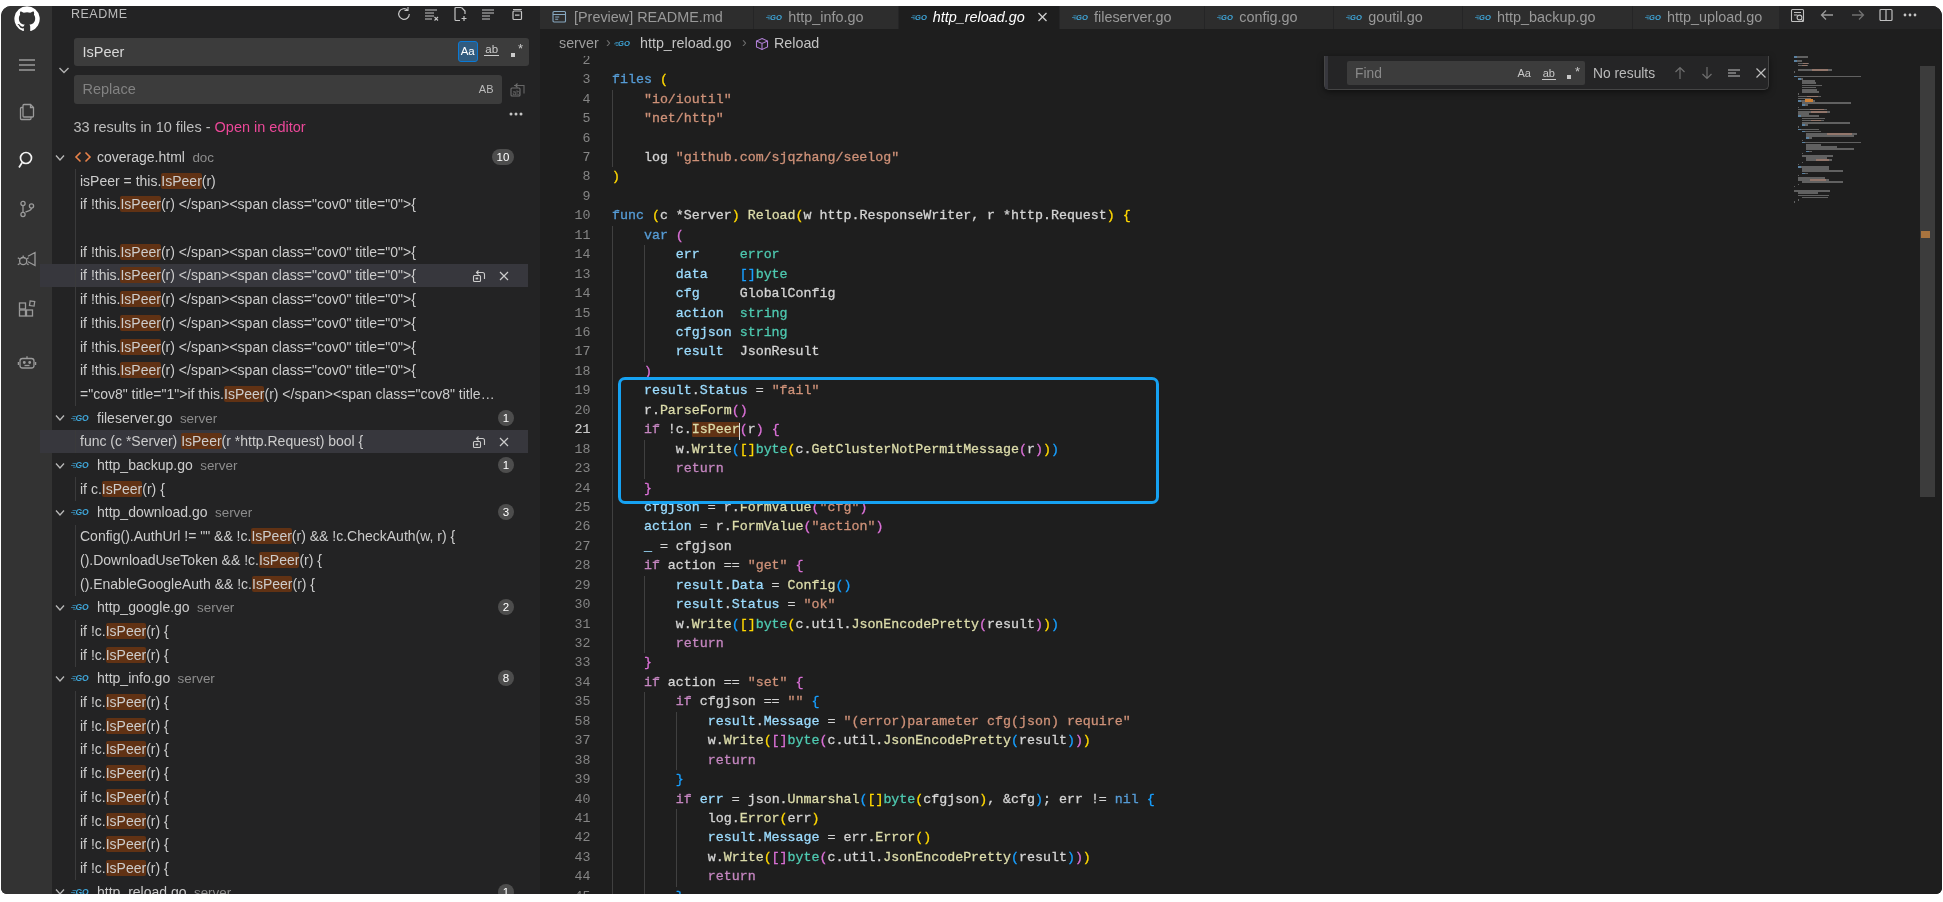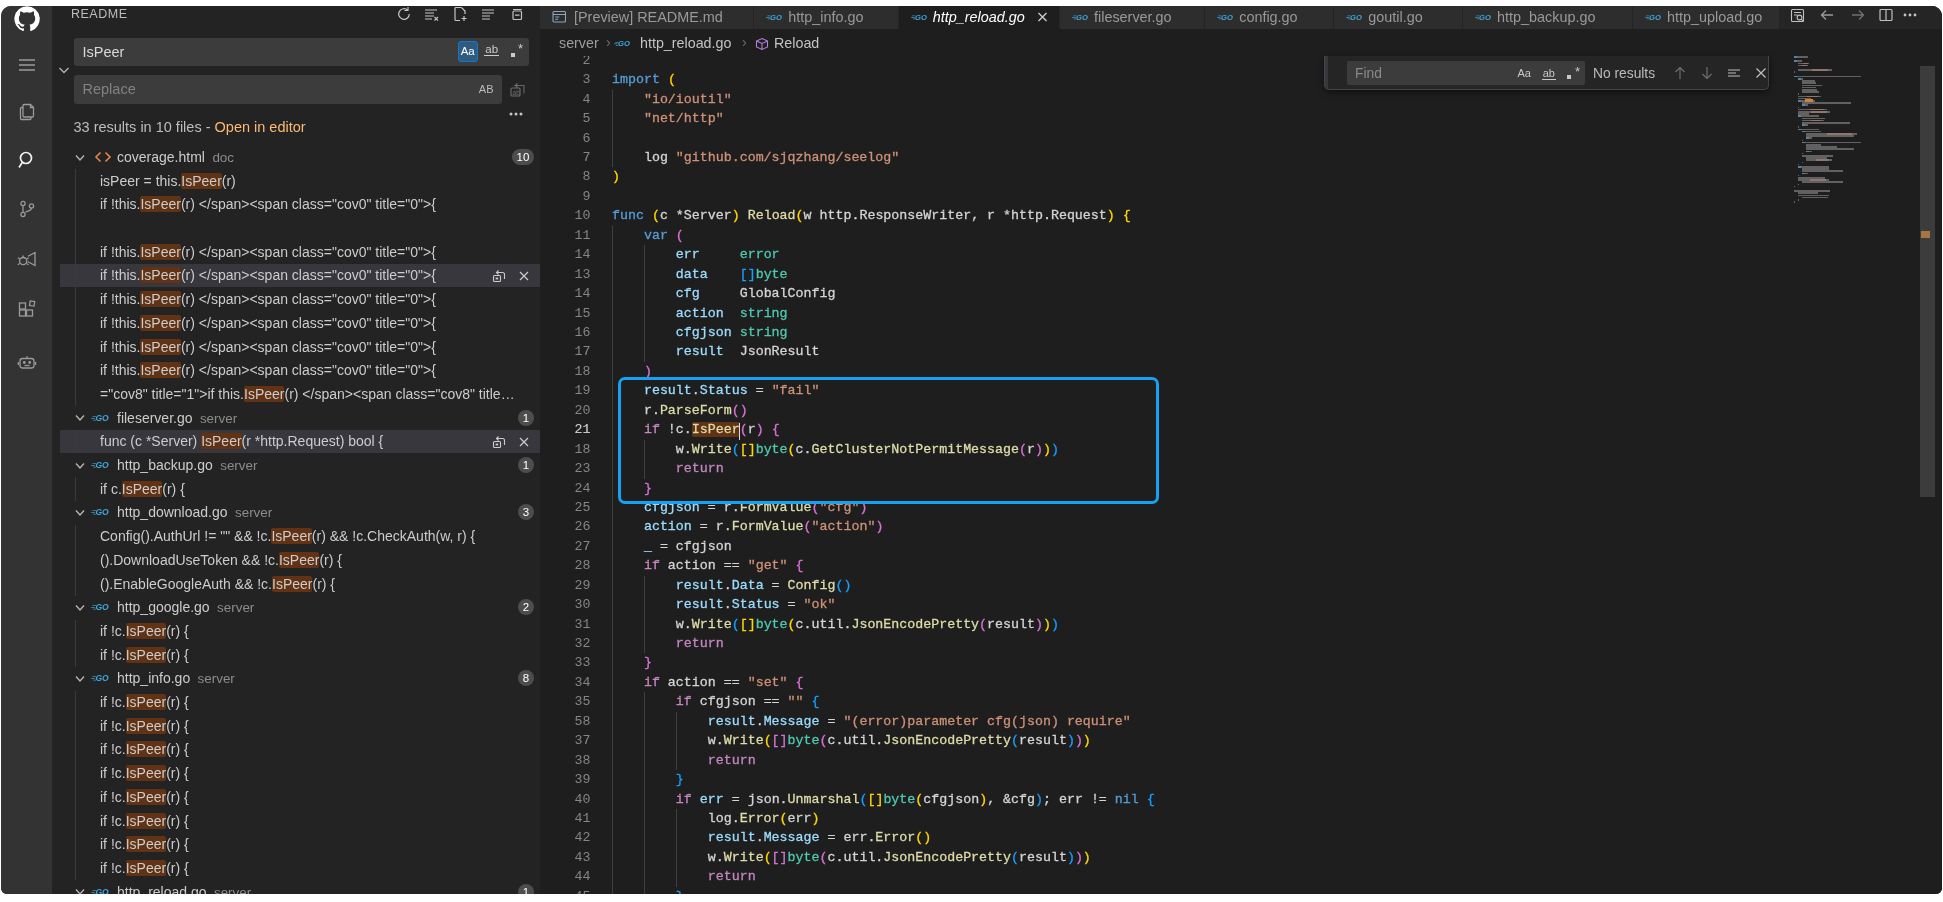--- a/index.html
+++ b/index.html
@@ -17,21 +17,21 @@
 .bc{position:absolute;left:540px;top:28.7px;width:1379px;height:27.1px;background:#1e1e1e;
  color:#a9a9a9;font-size:14.3px}
 .code{position:absolute;left:540px;top:55.8px;width:1379px;height:838.2px;background:#1e1e1e;overflow:hidden}
 .ln{position:absolute;width:40px;text-align:right;color:#858585;
  font-family:"Liberation Mono",monospace;font-size:13.3px;line-height:19.44px;left:10.5px}
 .cl{position:absolute;left:72px;white-space:pre;font-family:"Liberation Mono",monospace;
  font-size:13.3px;line-height:19.44px;color:#d4d4d4;-webkit-text-stroke:.3px}
 .k{color:#569cd6}.c{color:#c586c0}.s{color:#ce9178}.f{color:#dcdcaa}.t{color:#4ec9b0}
 .v{color:#9cdcfe}.g{color:#ffd700}.p{color:#da70d6}.b{color:#179fff}
 .ig{position:absolute;width:1px;background:#404040}
-.row{position:absolute;left:60px;width:488px;height:23.7px;color:#cccccc;font-size:14px;overflow:hidden}
+.row{position:absolute;left:40px;width:488px;height:23.7px;color:#cccccc;font-size:14px;overflow:hidden}
 .rt{position:absolute;top:50%;transform:translateY(-50%);white-space:nowrap}
 .hl{background:#613214;border-radius:2px}
 .sel{background:#37373d}
 .badge{position:absolute;background:#4d4d4d;color:#fff;font-size:11.5px;border-radius:9px;
  text-align:center;line-height:16px;height:16px;top:3.8px}
 .dn{color:#8c8c8c}
 svg{display:block}
 </style></head>
 <body>
 <div id="win">
@@ -172,21 +172,21 @@
         </g>
 <text x="4.6" y="14.7" fill="#6e6e6e" font-size="6.5" font-family="Liberation Sans">ab</text>
       </svg>
       <svg style="position:absolute;left:507px;top:107px" width="18" height="14" viewBox="0 0 18 14">
         <g fill="#c5c5c5">
           <circle cx="4" cy="7" r="1.5"></circle>
           <circle cx="9" cy="7" r="1.5"></circle>
           <circle cx="14" cy="7" r="1.5"></circle>
         </g>
       </svg>
-      <div style="position:absolute;left:73.5px;top:119px;font-size:14.5px;color:#bdbdbd">33 results in 10 files - <span style="color:#fdba74">Open in editor</span></div>
+      <div style="position:absolute;left:73.5px;top:119px;font-size:14.5px;color:#bdbdbd">33 results in 10 files - <span style="color:#ec4899">Open in editor</span></div>
       <div class="row" style="top:145.15px">
         <svg style="position:absolute;left:14px;top:6.5px" width="12" height="12" viewBox="0 0 12 12">
           <path d="M2 3.5l4 4.5 4-4.5" fill="none" stroke="#b8b8b8" stroke-width="1.3"></path>
         </svg>
         <svg style="position:absolute;left:34px;top:5px" width="18" height="14" viewBox="0 0 18 14">
           <g fill="none" stroke="#e8824a" stroke-width="1.6">
             <path d="M6.5 2.5 2 7l4.5 4.5M11.5 2.5 16 7l-4.5 4.5"></path>
           </g>
         </svg>
         <div class="rt" style="left:57px">coverage.html<span class="dn" style="font-size:13.4px">&nbsp; doc</span></div>
@@ -492,21 +492,21 @@
       <svg style="position:absolute;left:755px;top:37px" width="14" height="14" viewBox="0 0 14 14">
         <g fill="none" stroke="#b180d7" stroke-width="1.1">
 <path d="M7 1.5 12.5 4v6L7 12.5 1.5 10V4z"></path>
           <path d="M1.5 4 7 6.5 12.5 4M7 6.5v6"></path>
         </g>
       </svg>
       <div style="position:absolute;left:774px;top:35px;font-size:14.3px;color:#c3c3c3">Reload</div>
       <div class="code">
         <div class="ln" style="top:-4.959999999999994px">2</div>
         <div class="ln" style="top:14.480000000000004px">3</div>
-        <div class="cl" style="top:14.480000000000004px"><span class="k">import</span> <span class="g">(</span></div>
+        <div class="cl" style="top:14.480000000000004px"><span class="k">files</span> <span class="g">(</span></div>
         <div class="ln" style="top:33.92px">4</div>
         <div class="cl" style="top:33.92px">    <span class="s">"io/ioutil"</span></div>
         <div class="ln" style="top:53.36px">5</div>
         <div class="cl" style="top:53.36px">    <span class="s">"net/http"</span></div>
         <div class="ln" style="top:72.80000000000003px">6</div>
         <div class="ln" style="top:92.24000000000002px">7</div>
         <div class="cl" style="top:92.24000000000002px">    log <span class="s">"github.com/sjqzhang/seelog"</span></div>
         <div class="ln" style="top:111.68000000000002px">8</div>
         <div class="cl" style="top:111.68000000000002px"><span class="g">)</span></div>
         <div class="ln" style="top:131.12px">9</div>

